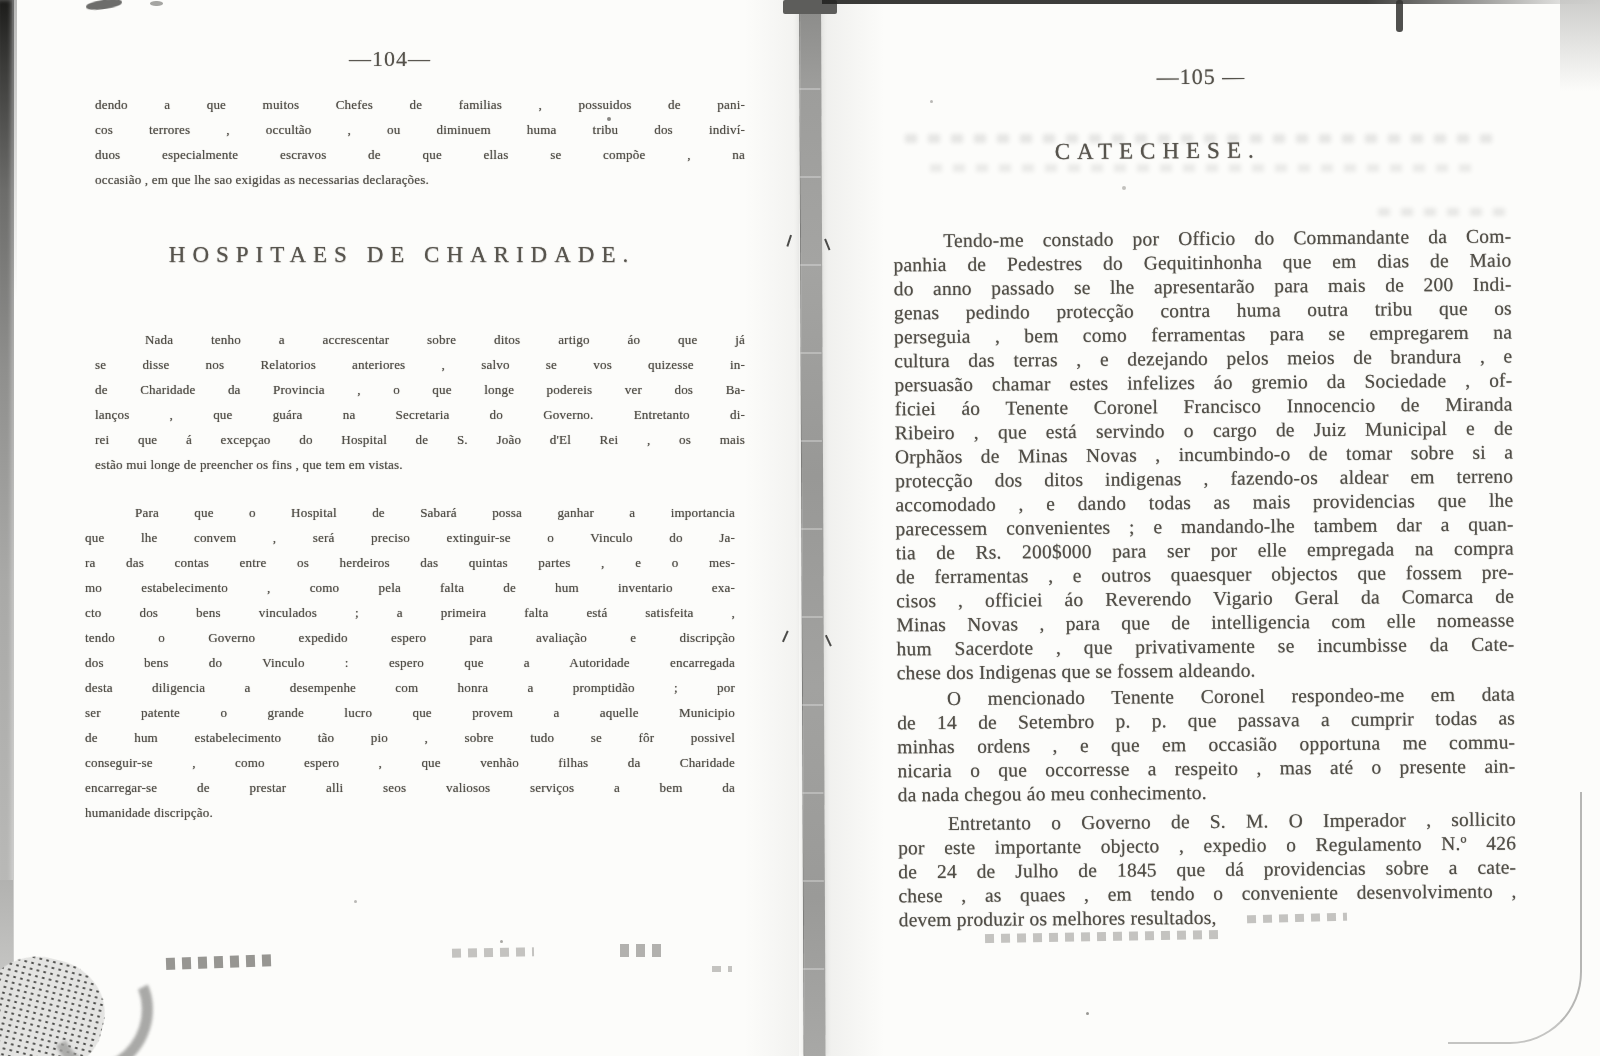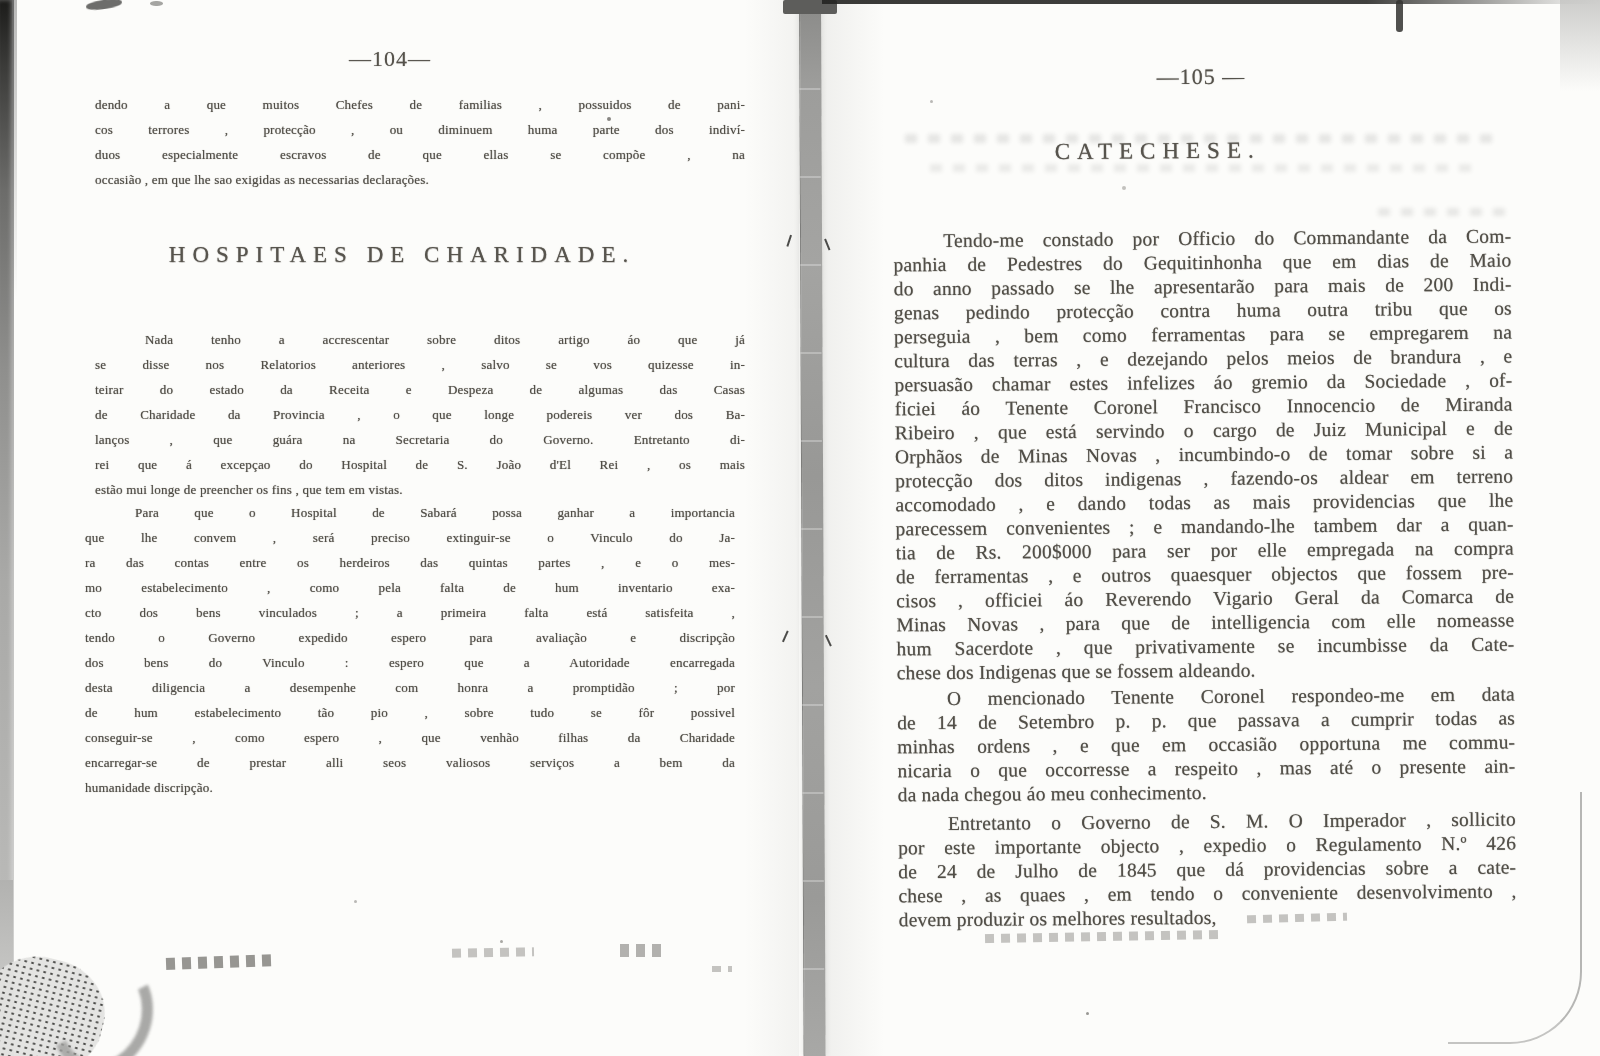--- a/index.html
+++ b/index.html
@@ -92,43 +92,43 @@
 </style>
 </head>
 <body>
 
 <div id="canvas">
 
   <div>
     <div class="pagenum" style="left:95px;top:46px;width:590px;">—104—</div>
     <div class="tblock left-col" style="left:95px;top:92px;width:650px;">
         <div class="tline">dendo a que muitos Chefes de familias , possuidos de pani-</div>
-        <div class="tline">cos terrores , protecção , ou diminuem huma parte dos indiví-</div>
+        <div class="tline">cos terrores , occultão , ou diminuem huma tribu dos indiví-</div>
         <div class="tline">duos especialmente escravos de que ellas se compõe , na</div>
         <div class="tline lastline">occasião , em que lhe sao exigidas as necessarias declarações.</div>
       </div>
     <div class="bigheading" style="left:95px;top:242px;width:614px;">HOSPITAES DE CHARIDADE.</div>
     <div class="tblock left-col" style="left:95px;top:327px;width:650px;">
         <div class="tline indent">Nada tenho a accrescentar sobre ditos artigo áo que já</div>
         <div class="tline">se disse nos Relatorios anteriores , salvo se vos quizesse in-</div>
-        <div class="tline">teirar do estado da Receita e Despeza de algumas das Casas</div>
         <div class="tline">de Charidade da Provincia , o que longe podereis ver dos Ba-</div>
         <div class="tline">lanços , que guára na Secretaria do Governo.  Entretanto di-</div>
         <div class="tline">rei que á excepçao do Hospital de S. João d'El Rei , os mais</div>
         <div class="tline lastline">estão mui longe de preencher os fins , que tem em vistas.</div>
       </div>
     <div class="tblock left-col" style="left:85px;top:500px;width:650px;">
         <div class="tline indent">Para que o Hospital de Sabará possa ganhar a importancia</div>
         <div class="tline">que lhe convem , será preciso extinguir-se o Vinculo do Ja-</div>
         <div class="tline">ra das contas entre os herdeiros das quintas partes , e o mes-</div>
         <div class="tline">mo estabelecimento , como pela falta de hum inventario exa-</div>
         <div class="tline">cto dos bens vinculados ; a primeira falta está satisfeita ,</div>
         <div class="tline">tendo o Governo expedido espero para avaliação e discripção</div>
         <div class="tline">dos bens do Vinculo : espero que a Autoridade encarregada</div>
         <div class="tline">desta diligencia a desempenhe com honra a promptidão ; por</div>
+        <div class="tline">ser patente o grande lucro que provem a aquelle Municipio</div>
         <div class="tline">de hum estabelecimento tão pio , sobre tudo se fôr possivel</div>
         <div class="tline">conseguir-se , como espero , que venhão filhas da Charidade</div>
         <div class="tline">encarregar-se de prestar alli seos valiosos serviços a bem da</div>
         <div class="tline lastline">humanidade discripção.</div>
       </div>
   </div>
 
   <div class="right-rot">
     <div class="pagenum" style="left:0;top:64px;width:618px;">—105 —</div>
     <div class="bigheading" style="left:-25px;top:138px;width:580px;">CATECHESE.</div>

